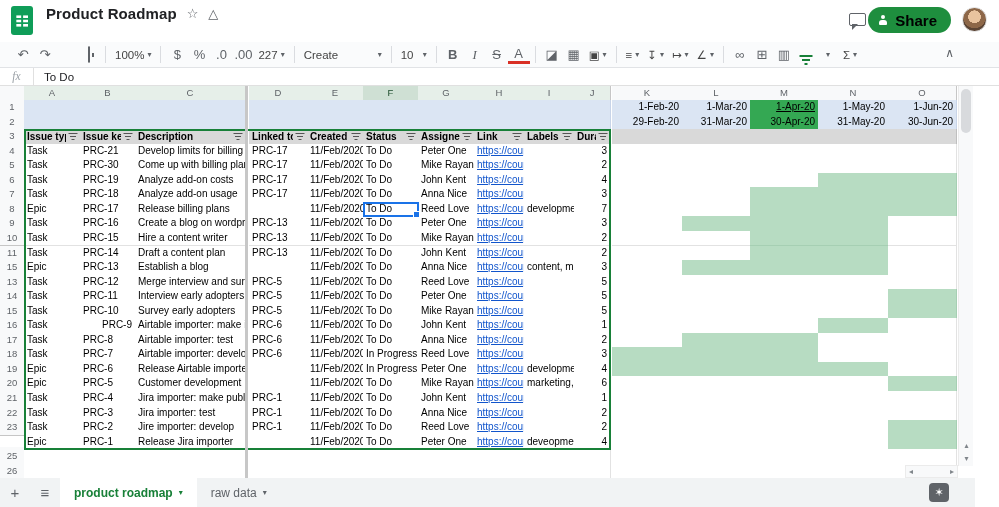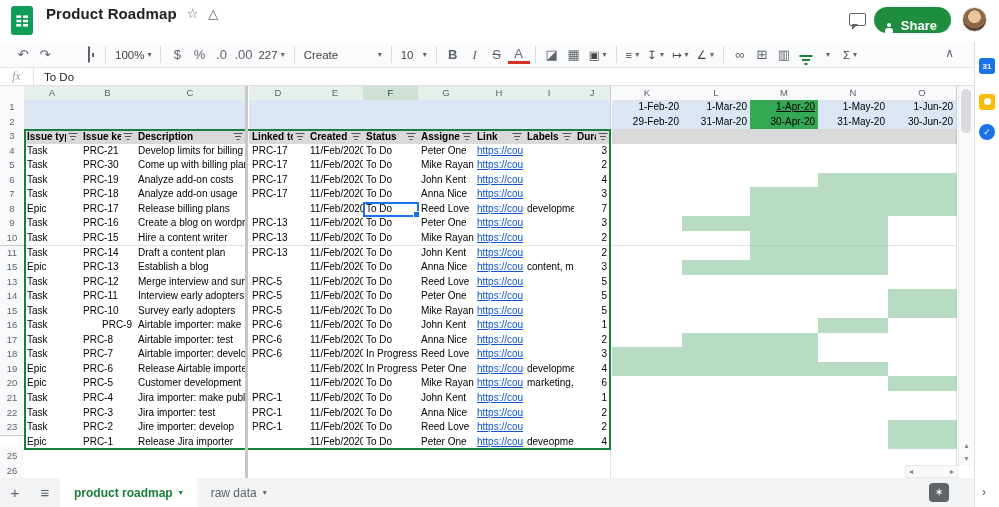--- a/index.html
+++ b/index.html
@@ -15,22 +15,22 @@
     background-image:linear-gradient(#0f9d58 1.5px, transparent 1.5px), linear-gradient(90deg,#0f9d58 1.5px, transparent 1.5px);
     background-size:100% 4.3px, 6.8px 100%; background-position:0 3px, 5.2px 0; }
   .title-row { position:absolute; left:46px; top:4px; height:18px; display:flex; align-items:center; gap:10px; }
   .doc-title { font-size:15px; font-weight:600; color:#202124; letter-spacing:.1px; }
   .star, .drive { color:#5f6368; font-size:13px; cursor:default; }
   .menu-row { position:absolute; left:46px; top:24px; display:flex; gap:17px; font-size:12.5px; color:#3c4043; align-items:center; }
   .menu-row span { cursor:default; }
   .saved { color:#80868b; font-size:11.5px; text-decoration:underline; margin-left:6px; }
   .comment-ic { position:absolute; right:133px; top:13px; width:17px; height:13px; border:1.6px solid #5f6368; border-radius:2px; }
   .comment-ic::after { content:''; position:absolute; left:2px; bottom:-5px; border:3px solid transparent; border-top-color:#5f6368; border-left-color:#5f6368; width:0; height:0; }
-  .share-btn { position:absolute; right:48px; top:7px; height:26px; padding:0 14px 0 10px; background:#1e8e3e; color:#ffffff;
-    border-radius:13px; display:flex; align-items:flex-end; gap:7px; font-size:13px; font-weight:600; }
+  .share-btn { position:absolute; right:48px; top:7px; height:26px; padding:0 14px 0 10px; background:#1e8e3e; color:#000000;
+    border-radius:13px; display:flex; align-items:center; gap:7px; font-size:15px; font-weight:600; }
   .share-person { position:relative; width:10px; height:10px; }
   .share-person::before { content:''; position:absolute; left:3px; top:0; width:4px; height:4px; border-radius:50%; background:#fff; }
   .share-person::after { content:''; position:absolute; left:1px; top:5px; width:8px; height:5px; border-radius:3px 3px 1px 1px; background:#fff; }
   .avatar { position:absolute; right:12px; top:7px; width:25px; height:25px; border-radius:50%;
     background:radial-gradient(circle at 50% 38%, #e8c39e 0 34%, #8d6748 35% 62%, #5b4434 63%); border:1px solid #e0e0e0; }
 
   
   .toolbar { position:absolute; left:0; top:42px; width:999px; height:26px; background:#fafbfc; border-bottom:1px solid #e1e3e6;
     display:flex; align-items:center; padding-left:12px; font-size:12px; color:#444; }
   .ticon { min-width:22px; text-align:center; color:#5f6368; font-size:13px; line-height:24px; cursor:default; }
@@ -720,20 +720,14 @@
           <span class="dd">▾</span>
         </div>
         <div class="tab">
           <span>raw data</span>
           <span class="dd">▾</span>
         </div>
       </div>
     <div class="explore">✶</div>
   </div>
 
-  <div class="sidepanel">
-    <div class="sp-icon sp-cal"><span>31</span></div>
-    <div class="sp-icon sp-keep"></div>
-    <div class="sp-icon sp-tasks">✓</div>
-    <div class="sp-collapse">›</div>
-  </div>
 
 </div>
 
 </body></html>

